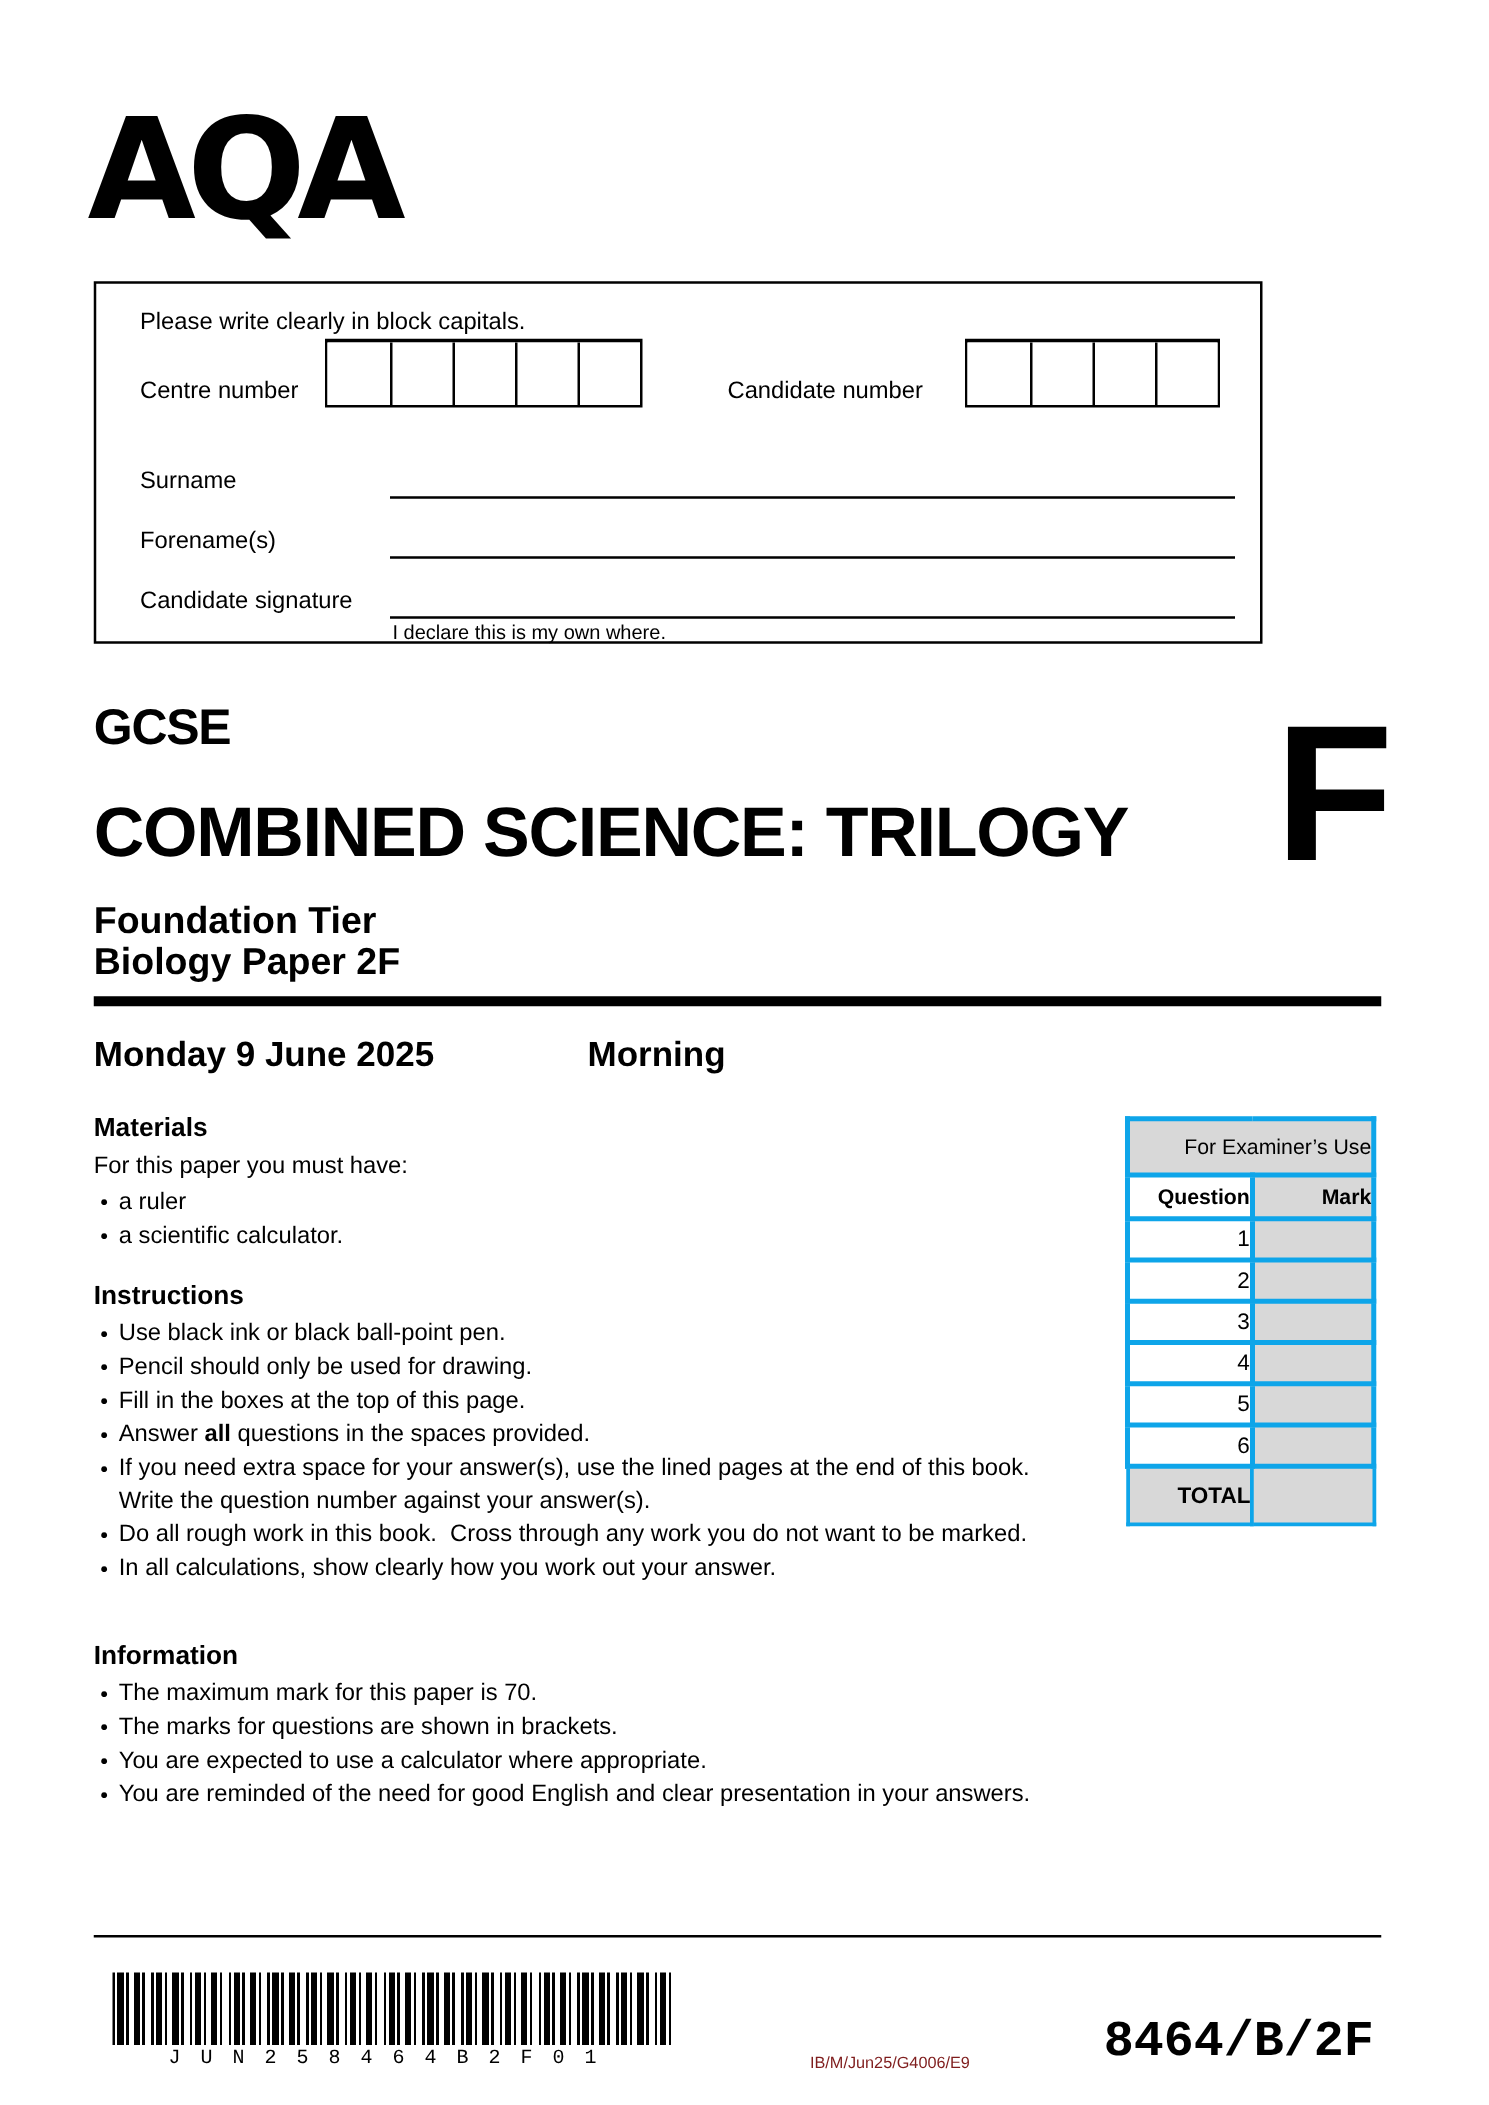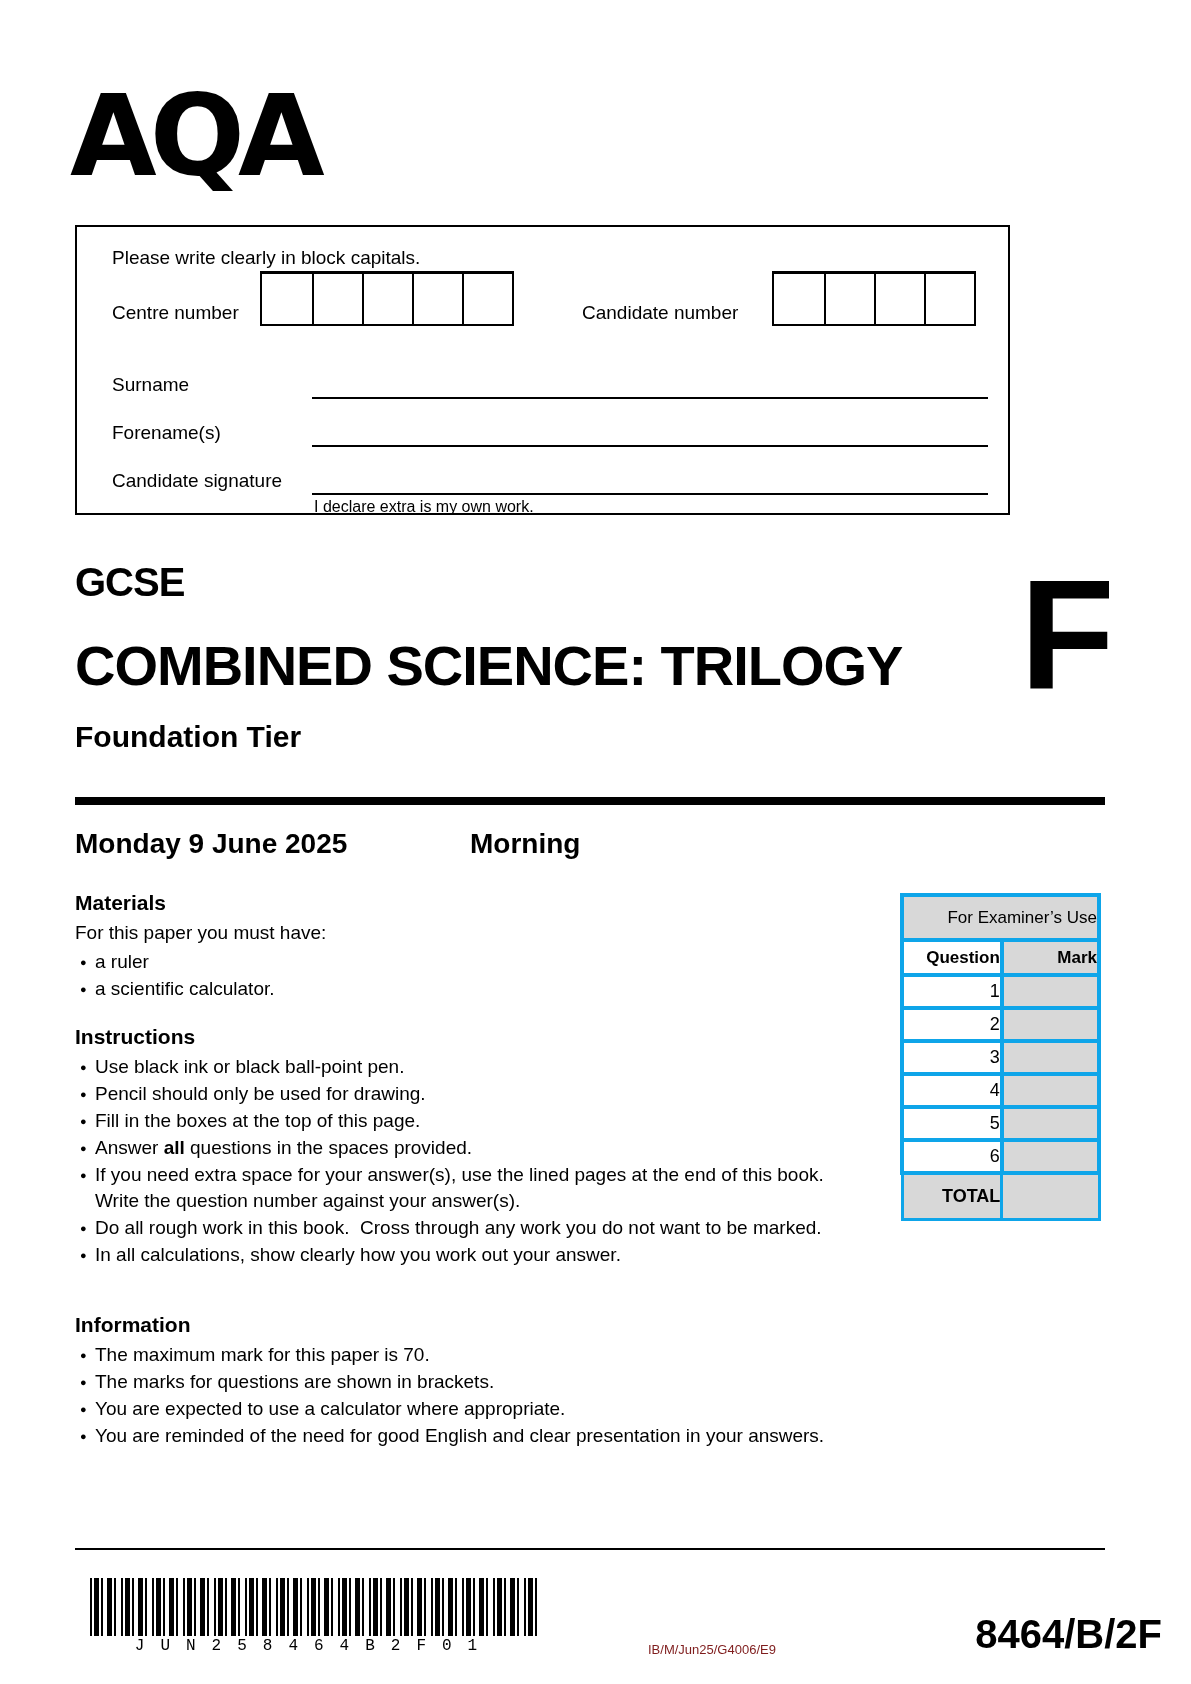--- a/index.html
+++ b/index.html
@@ -82,21 +82,21 @@
     background:repeating-linear-gradient(90deg,
       #000 0 2px, #fff 2px 4px, #000 4px 9px, #fff 9px 11px,
       #000 11px 13px, #fff 13px 17px, #000 17px 22px, #fff 22px 24px,
       #000 24px 26px, #fff 26px 31px);
   }
   .barcode .bc-text {
     margin-top:1px; text-align:center; font-family:"Liberation Mono", monospace;
     font-size:16px; letter-spacing:16px; white-space:nowrap;
   }
   .ref-code { position:absolute; left:648px; top:1642px; font-size:13px; color:#7f1d1d; }
-  .paper-code { position:absolute; left:952px; top:1612px; width:210px; text-align:right; font-size:40px; font-weight:700; }
+  .paper-code { position:absolute; left:883px; top:1612px; width:210px; text-align:right; font-size:40px; font-weight:700;font-family:Liberation Mono, monospace; }
 </style>
 </head>
 <body>
 
 <div class="page">
 
   <div class="logo">AQA</div>
 
   <div class="cand-box">
     <div class="cb-note">Please write clearly in block capitals.</div>
@@ -119,27 +119,28 @@
       </div>
 
     <div class="cb-label surname-label">Surname</div>
     <div class="field-line surname-line"></div>
 
     <div class="cb-label forename-label">Forename(s)</div>
     <div class="field-line forename-line"></div>
 
     <div class="cb-label signature-label">Candidate signature</div>
     <div class="field-line signature-line"></div>
-    <div class="declaration">I declare extra is my own work.</div>
+    <div class="declaration">I declare this is my own where.</div>
   </div>
 
   <div class="t-gcse">GCSE</div>
   <div class="t-subject">COMBINED SCIENCE: TRILOGY</div>
   <div class="t-f">F</div>
   <div class="t-tier">Foundation Tier</div>
+  <div class="t-paper">Biology Paper 2F</div>
   <div class="thick-rule"></div>
 
   <div class="session">
     <span class="s-date">Monday 9 June 2025</span>
     <span class="s-tod">Morning</span>
   </div>
 
   <section class="txt materials">
     <h3>Materials</h3>
     <p>For this paper you must have:</p>

